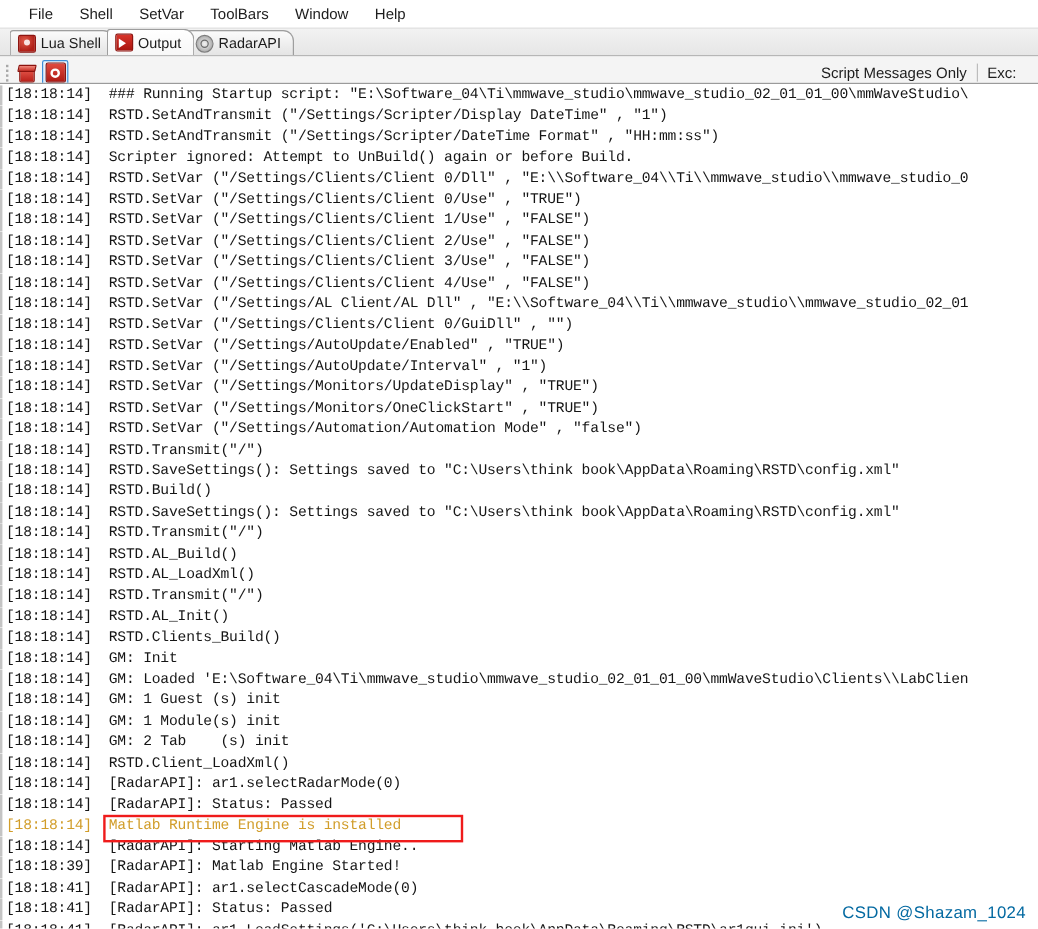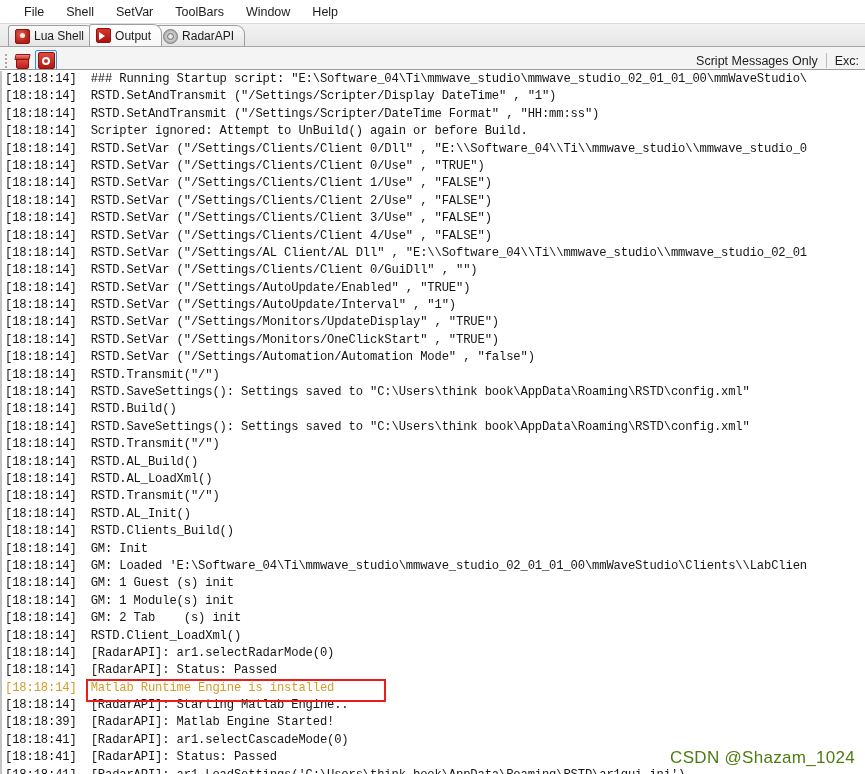--- a/index.html
+++ b/index.html
@@ -195,21 +195,21 @@
   }
   .glyph-stop::after {
     content: "";
     width: 8px; height: 8px;
     border-radius: 50%;
     border: 2px solid #ffffff;
     box-sizing: border-box;
   }
   .toolbar-right {
     position: absolute;
-    right: 0;
+    right: 12px;
     top: 0;
     height: 100%;
     display: flex;
     align-items: center;
     padding-right: 6px;
   }
   .tb-text {
     font-size: 12.5px;
     color: #1d1d1d;
     white-space: nowrap;
@@ -274,22 +274,22 @@
     width: 300px;
     height: 23px;
   }
 
   
   .watermark {
     position: absolute;
     right: 10px;
     bottom: 6px;
     font-family: "Liberation Sans", sans-serif;
-    font-size: 17px;
-    color: #4d7c0f;
+    font-size: 14px;
+    color: #0369a1;
     letter-spacing: .3px;
     white-space: nowrap;
   }
 </style>
 </head>
 <body>
 
 <div class="menubar">
   <span class="menu-item">File</span>
   <span class="menu-item">Shell</span>

